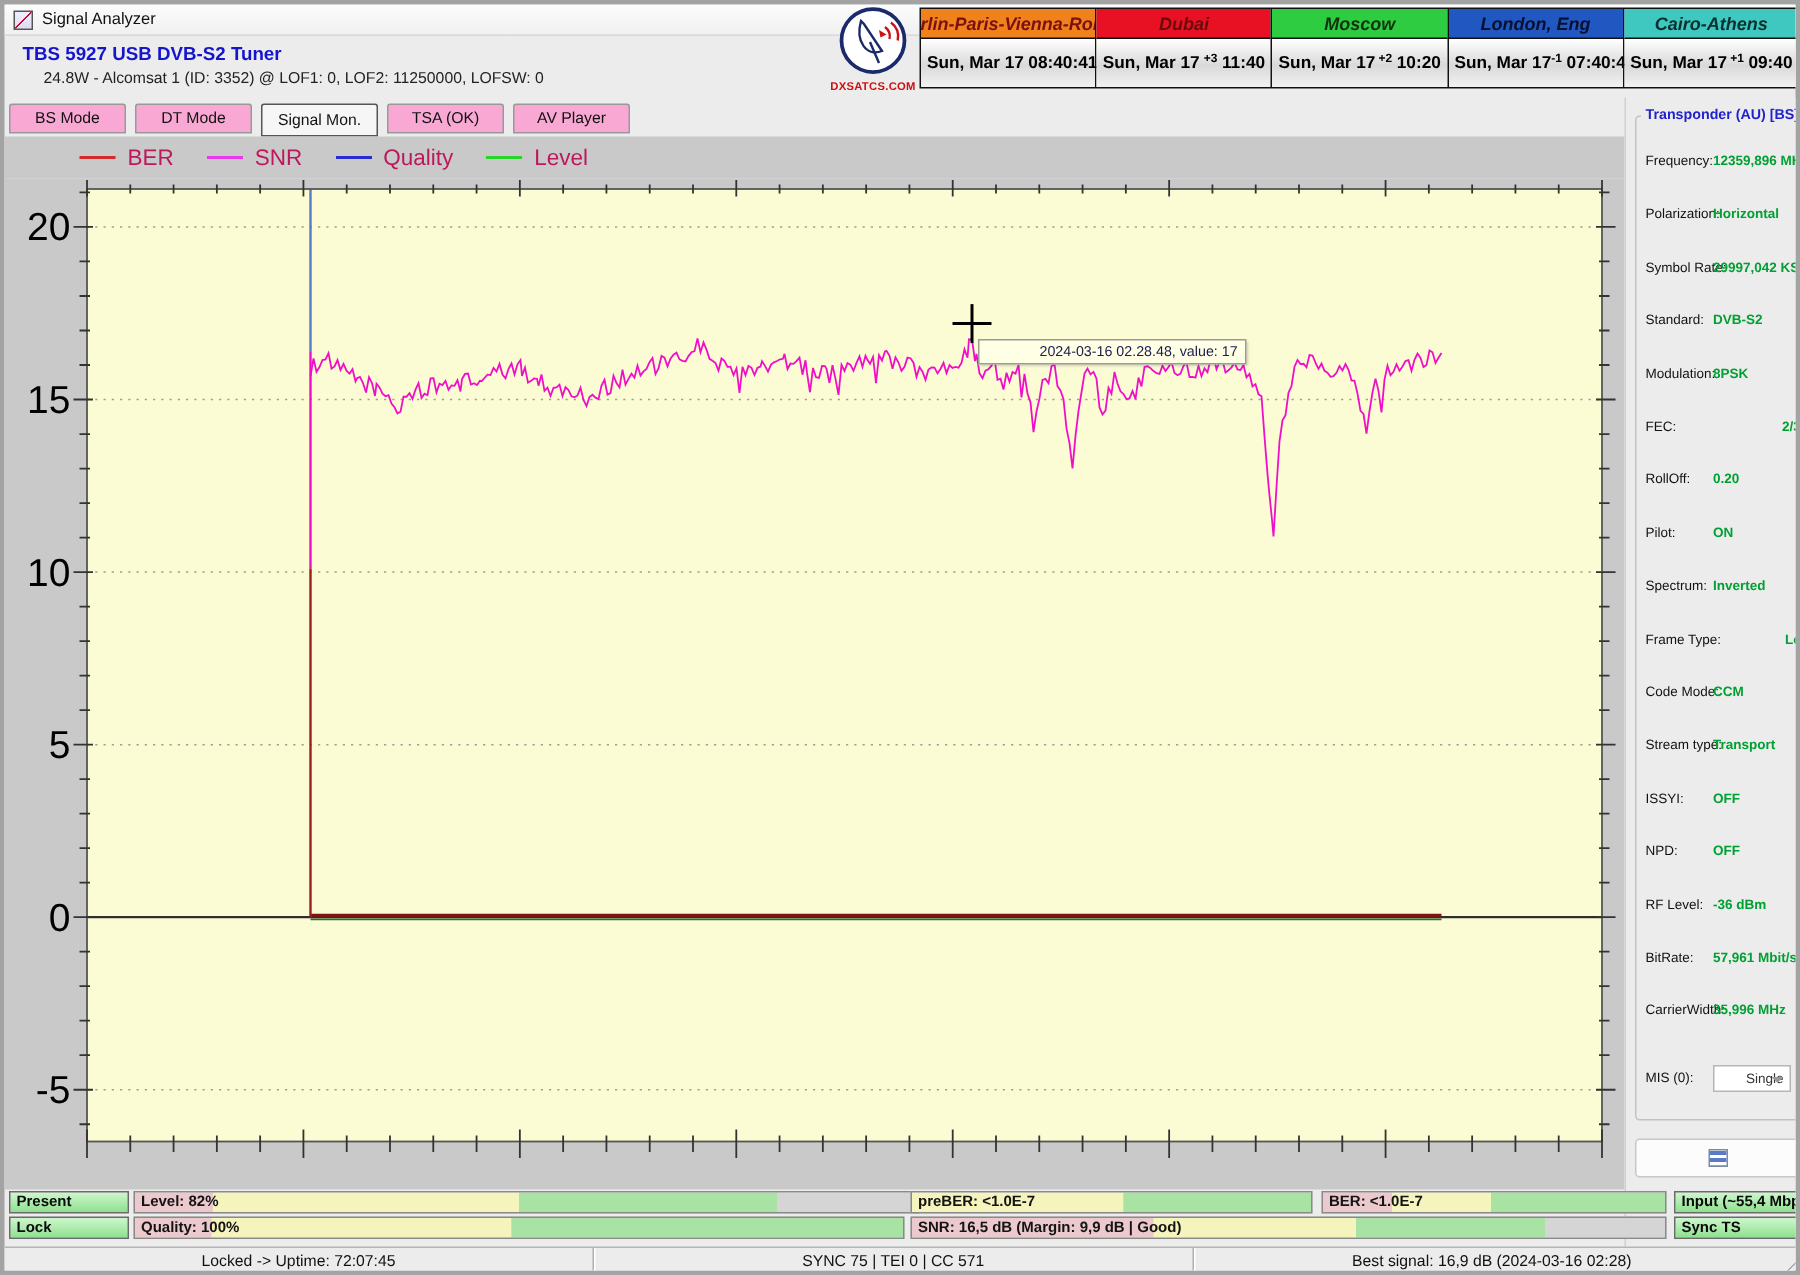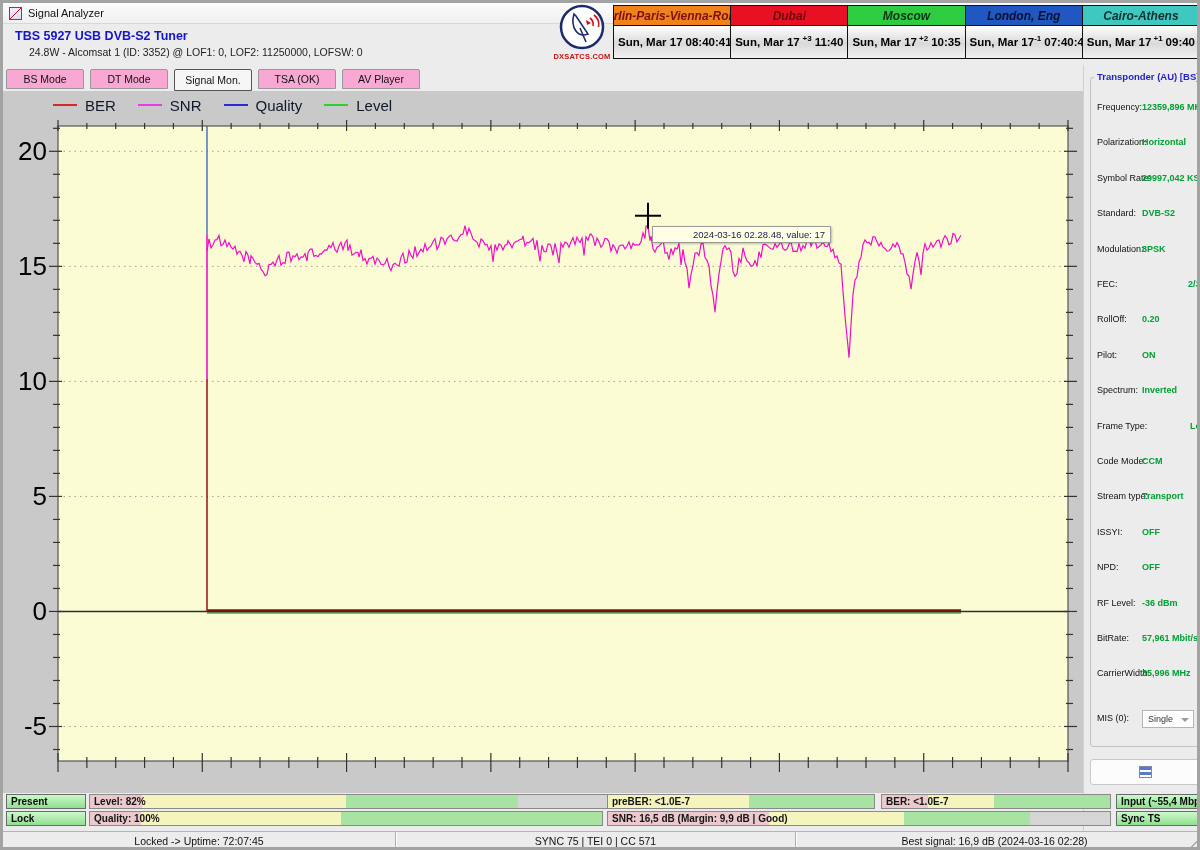--- a/index.html
+++ b/index.html
@@ -34,35 +34,35 @@
 
   
   .tabs{position:absolute;left:3px;top:66px;height:21px;display:flex;}
   .tab{width:78px;height:20px;margin-right:6px;background:#f9a8d4;border:1px solid #999;border-bottom:1px solid #999;display:flex;align-items:center;justify-content:center;font-size:10.5px;color:#111;border-radius:2px 2px 0 0;cursor:default;}
   .tab.active{background:#f6f6f6;border:1px solid #555;height:22px;font-weight:normal;box-shadow:0 1px 0 #f6f6f6;}
 
   
   .legendbar{position:absolute;left:0;top:88px;width:1080px;height:28px;background:#c9c9c9;display:flex;align-items:center;padding-left:50px;}
   .legend-item{display:flex;align-items:center;margin-right:22px;}
   .legend-line{width:24px;height:2px;margin-right:8px;}
-  .legend-label{font-size:15px;color:#0f172a;}
+  .legend-label{font-size:15px;color:#be185d;}
 
   
   .chart-area{position:absolute;left:0;top:116px;width:1080px;height:674px;background:#c9c9c9;}
   .chart-area svg{position:absolute;left:0;top:0;}
   .tooltip{position:absolute;background:#ffffe6;border:1px solid #9a9a9a;box-shadow:1px 1px 2px rgba(0,0,0,.25);font-size:9.5px;color:#1c1c50;padding:2px 5px;white-space:nowrap;}
 
   
   .side{position:absolute;left:1080px;top:62px;width:120px;height:788px;background:#ececec;border-left:1px solid #d0d0d0;}
   .groupbox{position:absolute;left:6px;top:12px;width:110px;height:670px;border:1px solid #c2c2c2;border-radius:3px;}
   .groupbox-title{position:absolute;left:3px;top:-7px;background:#ececec;padding:0 3px;font-size:9.5px;font-weight:bold;color:#2222cc;white-space:nowrap;}
   .tp-row{position:absolute;left:0;width:110px;height:14px;}
   .tp-label{position:absolute;left:6px;font-size:9px;color:#111;white-space:nowrap;}
   .tp-value{position:absolute;left:51px;font-size:9px;font-weight:bold;white-space:nowrap;}
-  .mis-select{position:absolute;left:51px;top:-3px;width:52px;height:18px;background:#fff;border:1px solid #b5b5b5;font-size:9px;color:#333;display:flex;align-items:center;padding-left:5px;}
+  .mis-select{position:absolute;left:51px;top:-3px;width:52px;height:18px;background:#fff;border:1px solid #b5b5b5;font-size:9px;color:#333;display:flex;align-items:center;padding-left:21px;}
   .mis-chevron{position:absolute;right:4px;top:7px;width:0;height:0;border-left:4px solid transparent;border-right:4px solid transparent;border-top:4px solid #999;}
   .side-button{position:absolute;left:6px;top:694px;width:110px;height:26px;background:#fcfcfc;border:1px solid #c8c8c8;border-radius:3px;display:flex;align-items:center;justify-content:center;cursor:default;}
   .list-icon{width:13px;height:12px;border:1px solid #7a8aa8;background:repeating-linear-gradient(#5b79c9 0 3px,#ffffff 3px 5px);}
 
   
   .bars{position:absolute;left:0;top:791px;width:1200px;height:33px;}
   .ind-box{position:absolute;height:15px;border:1px solid #6a6a6a;font-size:10px;font-weight:bold;color:#0a0a0a;display:flex;align-items:center;padding-left:4px;white-space:nowrap;overflow:hidden;}
   .gauge{position:absolute;height:15px;border:1px solid #8a8a8a;background:#d5d5d5;overflow:hidden;}
   .gauge-seg{position:absolute;top:0;height:100%;}
   .gauge-label{position:absolute;left:4px;top:0;height:100%;display:flex;align-items:center;font-size:10px;font-weight:bold;color:#141414;white-space:nowrap;z-index:2;}
@@ -116,21 +116,21 @@
           <span class="clock-date">Sun, Mar 17</span>
           <span class="clock-offset">+3</span>
           <span class="clock-time">11:40</span>
         </div>
       </div>
       <div class="clock">
         <div class="clock-header" style="background: rgb(46, 204, 64); color: rgb(16, 51, 16);">Moscow</div>
         <div class="clock-body">
           <span class="clock-date">Sun, Mar 17</span>
           <span class="clock-offset">+2</span>
-          <span class="clock-time">10:35</span>
+          <span class="clock-time">10:20</span>
         </div>
       </div>
       <div class="clock">
         <div class="clock-header" style="background: rgb(32, 87, 192); color: rgb(10, 16, 48);">London, Eng</div>
         <div class="clock-body">
           <span class="clock-date">Sun, Mar 17</span>
           <span class="clock-offset">-1</span>
           <span class="clock-time">07:40:41</span>
         </div>
       </div>

